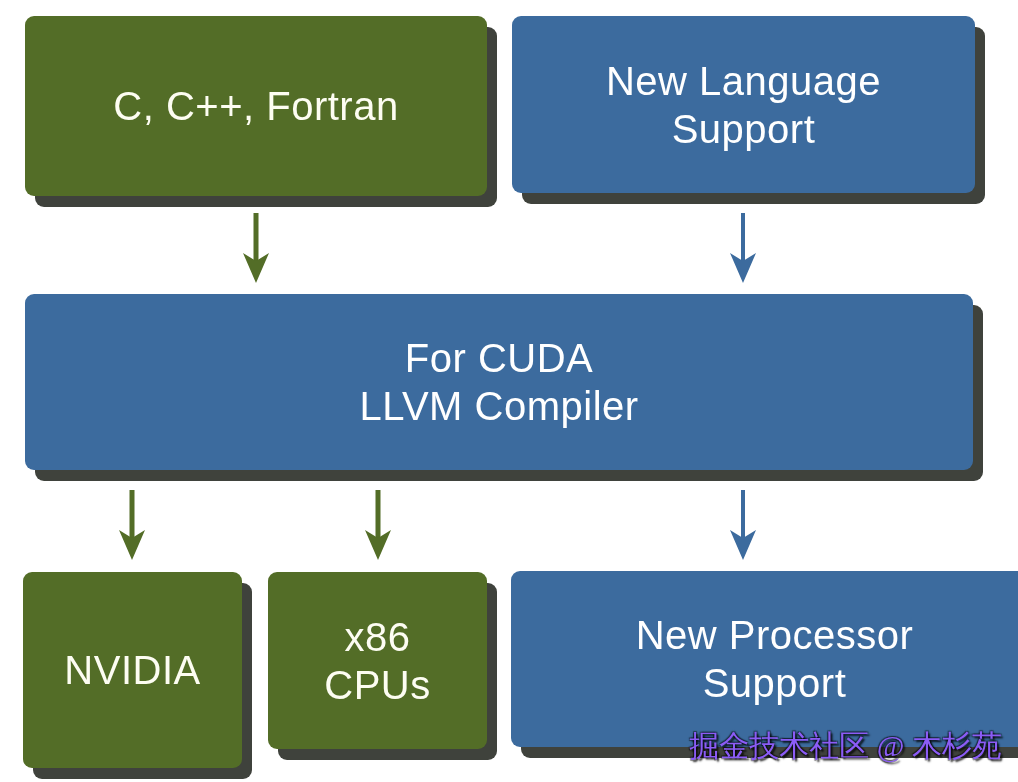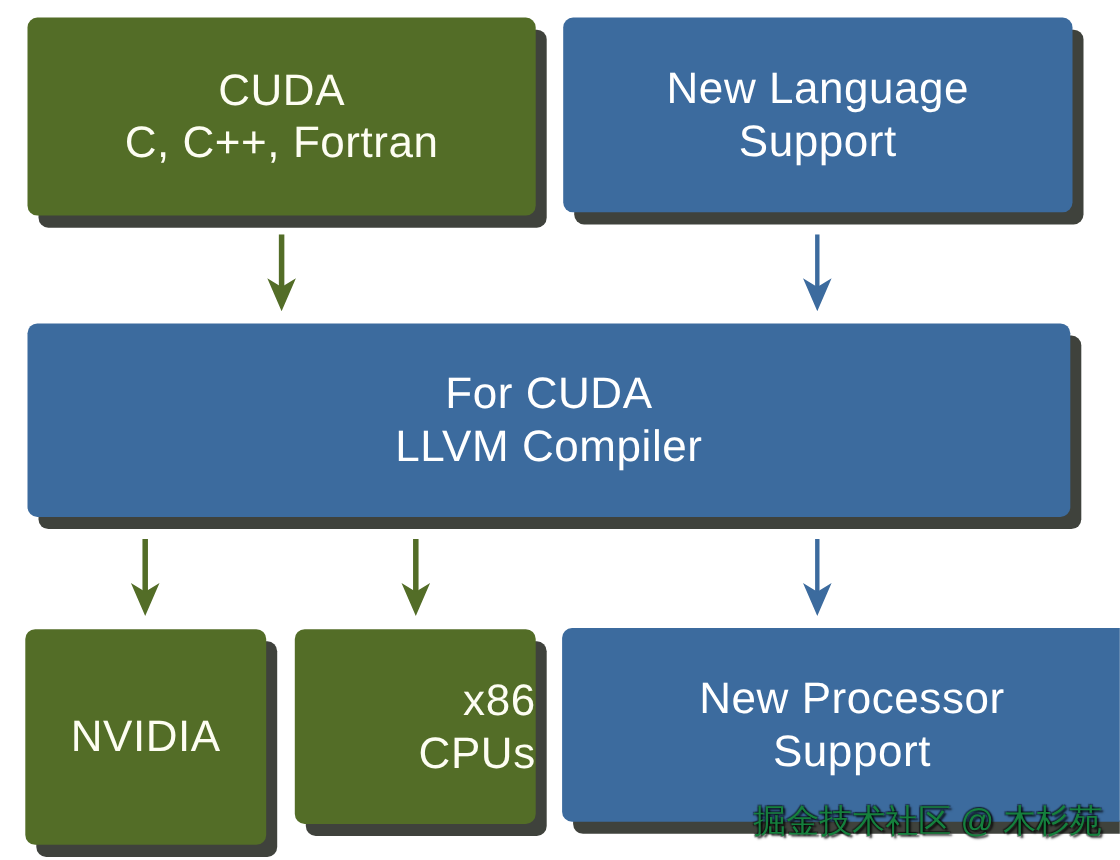--- a/index.html
+++ b/index.html
@@ -25,51 +25,51 @@
     letter-spacing: 0.5px;
     box-shadow: 10px 11px 0 var(--shadow, #3f423c);
   }
   .node.green { background: var(--green, #536d27); color: var(--box_text, #fdfdf2); }
   .node.blue  { background: var(--blue, #3c6b9e);  color: #ffffff; }
 
   .node-cuda          { left: 25px;  top: 16px;  width: 462px; height: 180px; }
   .node-new-language  { left: 512px; top: 16px;  width: 463px; height: 177px; }
   .node-llvm          { left: 25px;  top: 294px; width: 948px; height: 176px; }
   .node-nvidia-gpus   { left: 23px;  top: 572px; width: 219px; height: 196px; }
-  .node-x86-cpus      { left: 268px; top: 572px; width: 219px; height: 177px; align-items: flex-end; }
+  .node-x86-cpus      { left: 268px; top: 572px; width: 219px; height: 177px; }
   .node-new-processor { left: 511px; top: 571px; width: 527px; height: 176px; }
 
   .arrow { position: absolute; width: 34px; height: 70px; }
   .arrow.green { color: var(--green, #536d27); }
   .arrow.blue  { color: var(--blue, #3c6b9e); }
   .arrow-1 { left: 239px; top: 213px; }  
   .arrow-2 { left: 726px; top: 213px; }  
   .arrow-3 { left: 115px; top: 490px; }  
   .arrow-4 { left: 361px; top: 490px; }  
   .arrow-5 { left: 726px; top: 490px; }  
   .arrow svg { display: block; }
 
   .watermark {
     position: absolute;
     right: 16px;
     top: 726px;
     font-size: 30px;
-    color: #15803d;
+    color: #8b5cf6;
     white-space: nowrap;
     text-shadow: 2px 2px 2px rgba(0,0,0,0.85), -1px -1px 1px rgba(0,0,0,0.45),
                  1px -1px 1px rgba(0,0,0,0.45), -1px 1px 1px rgba(0,0,0,0.45);
+    font-family: Liberation Serif, serif;
   }
 </style>
 </head>
 <body style="--background: #ffffff; --green: #536d27; --blue: #3c6b9e; --shadow: #3f423c; --box_text: #fdfdf2;">
 
 <div class="stage">
 
   <div class="node green node-cuda">
-    <span>CUDA</span>
     <span>C, C++, Fortran</span>
   </div>
 
   <div class="node blue node-new-language">
     <span>New Language</span>
     <span>Support</span>
   </div>
 
   <div class="arrow green arrow-1">
     <svg width="34" height="70" viewBox="0 0 34 70">

